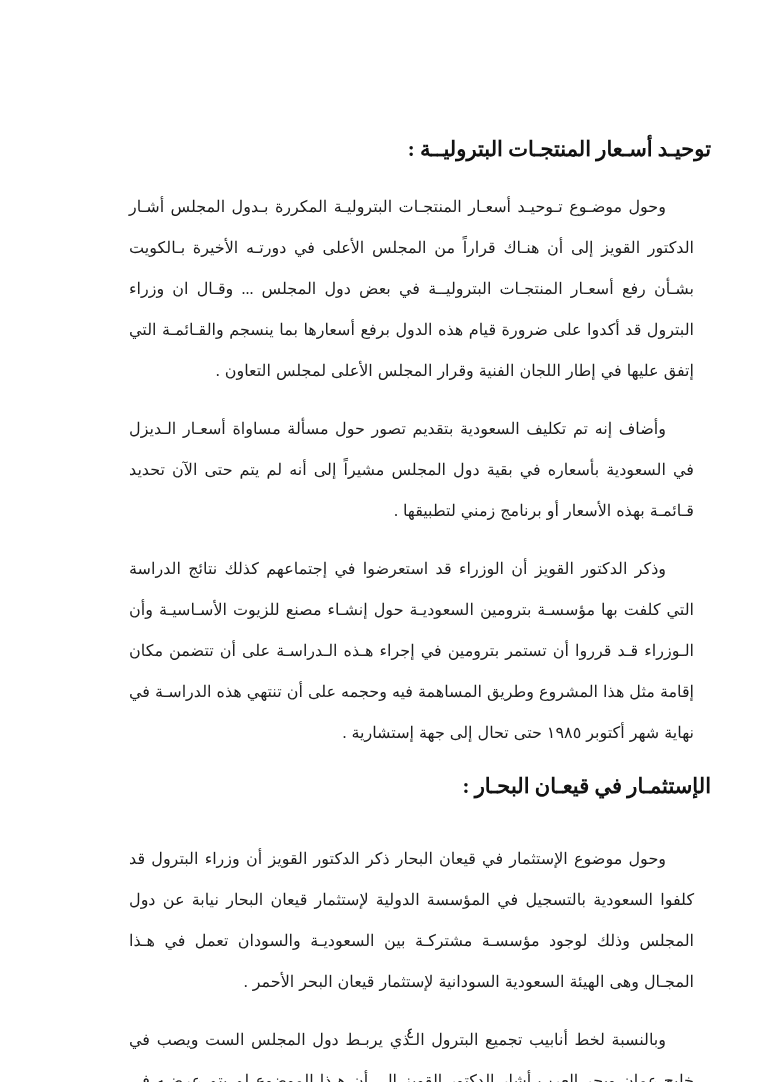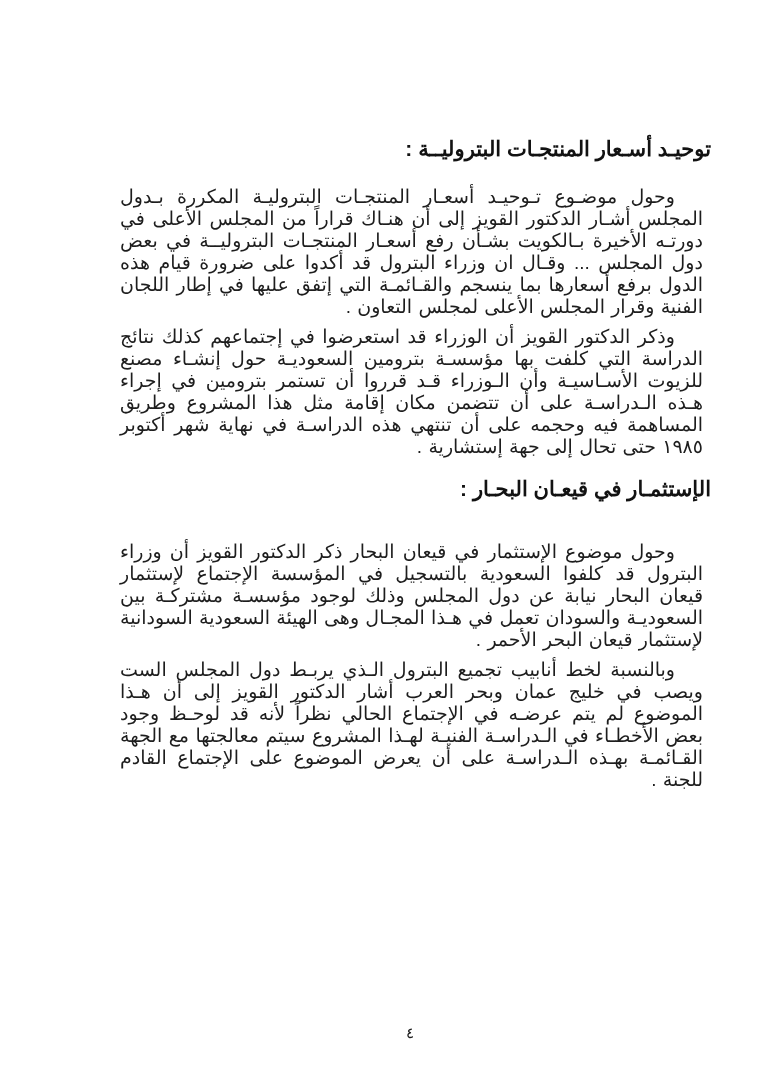--- a/index.html
+++ b/index.html
@@ -6,42 +6,42 @@
     margin: 0;
     padding: 0;
     background: #ffffff;
   }
   .page {
     position: relative;
     width: 708px;
     height: 1082px;
     background: #ffffff;
     direction: rtl;
-    font-family: Liberation Sans, sans-serif;
+    font-family: Liberation Serif, serif;
     color: #1d1d1d;
     box-sizing: border-box;
     padding: 133px 53px 0 56px;
     overflow: hidden;
   }
   .heading {
     font-size: 21px;
     font-weight: bold;
     color: #121212;
     line-height: 32px;
     margin: 0 0 21px 0;
     letter-spacing: 0.3px;
   }
   .heading.second {
     margin-top: 15px;
     margin-bottom: 36px;
   }
   .para {
-    margin: 8px;
-    font-size: 19px;
-    line-height: 22px;
+    margin: 17px;
+    font-size: 16px;
+    line-height: 41px;
     text-align: justify;
     text-justify: inter-word;
     text-indent: 28px;
     word-spacing: 1px;
   }
   .page-number {
     position: absolute;
     top: 1024px;
     left: 0;
     right: 0;
@@ -52,24 +52,25 @@
 </style>
 </head>
 <body>
 
 <div class="page">
 
   <h1 class="heading">توحيـد أسـعار المنتجـات البتروليــة :</h1>
 
   <p class="para">وحول موضـوع تـوحيـد أسعـار المنتجـات البتروليـة المكررة بـدول المجلس أشـار الدكتور القويز إلى أن هنـاك قراراً من المجلس الأعلى في دورتـه الأخيرة بـالكويت بشـأن رفع أسعـار المنتجـات البتروليــة في بعض دول المجلس ... وقـال ان وزراء البترول قد أكدوا على ضرورة قيام هذه الدول برفع أسعارها بما ينسجم والقـائمـة التي إتفق عليها في إطار اللجان الفنية وقرار المجلس الأعلى لمجلس التعاون .</p>
 
+  <p class="para">وأضاف إنه تم تكليف السعودية بتقديم تصور حول مسألة مساواة أسعـار الـديزل في السعودية بأسعاره في بقية دول المجلس مشيراً إلى أنه لم يتم حتى الآن تحديد قـائمـة بهذه الأسعار أو برنامج زمني لتطبيقها .</p>
 
   <p class="para">وذكر الدكتور القويز أن الوزراء قد استعرضوا في إجتماعهم كذلك نتائج الدراسة التي كلفت بها مؤسسـة بترومين السعوديـة حول إنشـاء مصنع للزيوت الأسـاسيـة وأن الـوزراء قـد قرروا أن تستمر بترومين في إجراء هـذه الـدراسـة على أن تتضمن مكان إقامة مثل هذا المشروع وطريق المساهمة فيه وحجمه على أن تنتهي هذه الدراسـة في نهاية شهر أكتوبر ١٩٨٥ حتى تحال إلى جهة إستشارية .</p>
 
   <h1 class="heading second">الإستثمـار في قيعـان البحـار :</h1>
 
-  <p class="para">وحول موضوع الإستثمار في قيعان البحار ذكر الدكتور القويز أن وزراء البترول قد كلفوا السعودية بالتسجيل في المؤسسة الإجتماع لإستثمار قيعان البحار نيابة عن دول المجلس وذلك لوجود مؤسسـة مشتركـة بين السعوديـة والسودان تعمل في هـذا المجـال وهى الهيئة السعودية السودانية لإستثمار قيعان البحر الأحمر .</p>
+  <p class="para">وحول موضوع الإستثمار في قيعان البحار ذكر الدكتور القويز أن وزراء البترول قد كلفوا السعودية بالتسجيل في المؤسسة الدولية لإستثمار قيعان البحار نيابة عن دول المجلس وذلك لوجود مؤسسـة مشتركـة بين السعوديـة والسودان تعمل في هـذا المجـال وهى الهيئة السعودية السودانية لإستثمار قيعان البحر الأحمر .</p>
 
   <p class="para">وبالنسبة لخط أنابيب تجميع البترول الـذي يربـط دول المجلس الست ويصب في خليج عمان وبحر العرب أشار الدكتور القويز إلى أن هـذا الموضوع لم يتم عرضـه في الإجتماع الحالي نظراً لأنه قد لوحـظ وجود بعض الأخطـاء في الـدراسـة الفنيـة لهـذا المشروع سيتم معالجتها مع الجهة القـائمـة بهـذه الـدراسـة على أن يعرض الموضوع على الإجتماع القادم للجنة .</p>
 
   <div class="page-number">٤</div>
 
 </div>
 
 </body></html>

